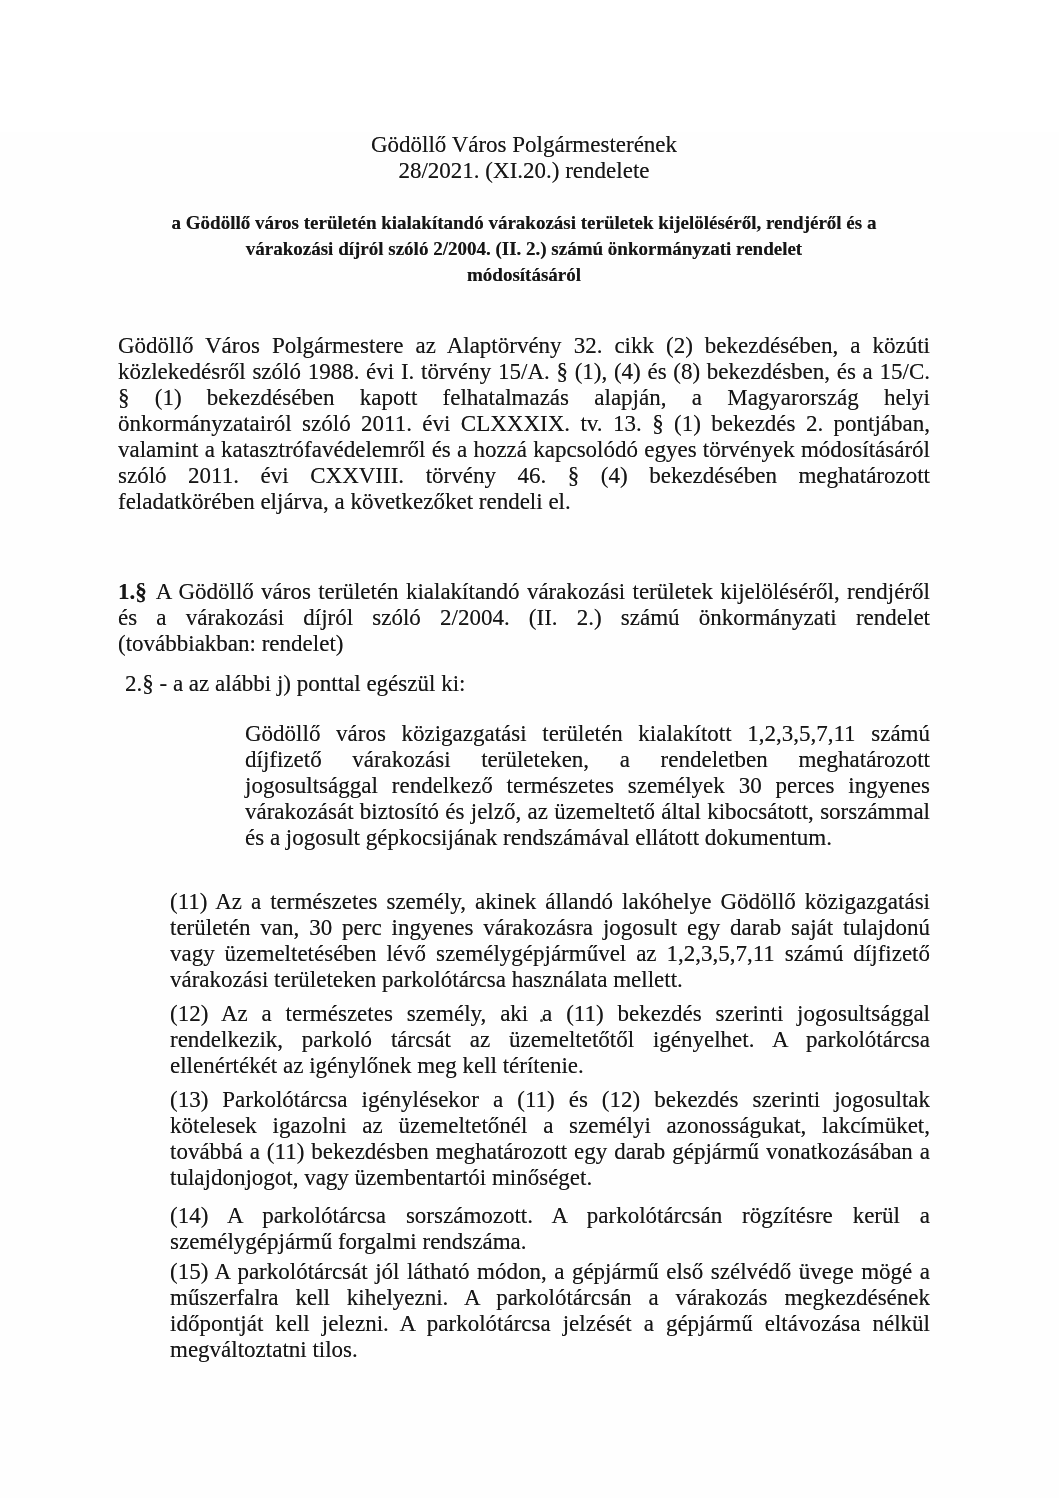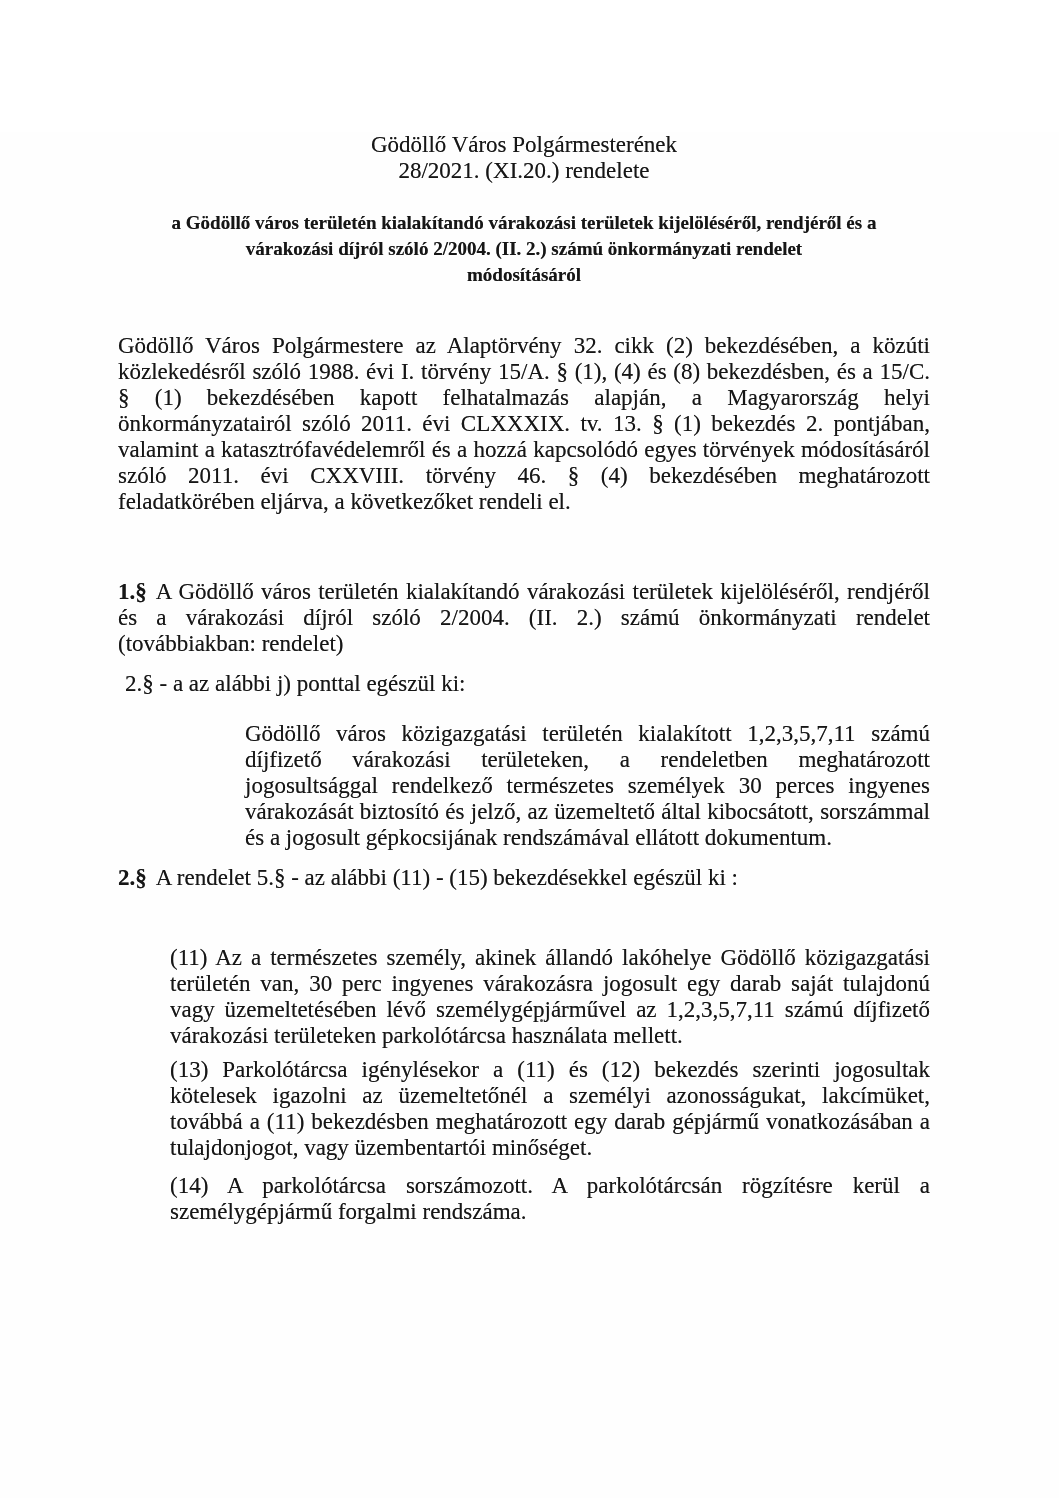--- a/index.html
+++ b/index.html
@@ -66,21 +66,21 @@
     font-weight: bold;
     text-decoration: underline;
     letter-spacing: 0.5px;
   }
   .point-body {
     margin-top: 24px;
     margin-left: 127px;
   }
   .sec2-intro { margin-top: 14px; }
   .clause { margin-left: 52px; }
-  .clause-11 { margin-top: 54px; }
+  .clause-11 { margin-top: 38px; }
   .clause-12 { margin-top: 8px; }
   .clause-13 { margin-top: 8px; }
   .clause-14 { margin-top: 12px; }
   .clause-15 { margin-top: 4px; }
   .dot-artifact {
     position: absolute;
     left: 540px;
     top: 887px;
     width: 3px;
     height: 3px;
@@ -107,21 +107,22 @@
 
   <p class="preamble justify">Gödöllő Város Polgármestere az Alaptörvény 32. cikk (2) bekezdésében, a közúti közlekedésről szóló 1988. évi I. törvény 15/A. § (1), (4) és (8) bekezdésben, és a 15/C. § (1) bekezdésében kapott felhatalmazás alapján, a Magyarország helyi önkormányzatairól szóló 2011. évi CLXXXIX. tv. 13. § (1) bekezdés 2. pontjában, valamint a katasztrófavédelemről és a hozzá kapcsolódó egyes törvények módosításáról szóló 2011. évi CXXVIII. törvény 46. § (4) bekezdésében meghatározott feladatkörében eljárva, a következőket rendeli el.</p>
 
   <p class="sec1 justify"><span class="sec-num">1.§</span><span>A Gödöllő város területén kialakítandó várakozási területek kijelöléséről, rendjéről és a várakozási díjról szóló 2/2004. (II. 2.) számú önkormányzati rendelet (továbbiakban: rendelet)</span></p>
 
   <p class="sec-sub">2.§ - a az alábbi j) ponttal egészül ki:</p>
 
 
   <p class="point-body justify">Gödöllő város közigazgatási területén kialakított 1,2,3,5,7,11 számú díjfizető várakozási területeken, a rendeletben meghatározott jogosultsággal rendelkező természetes személyek 30 perces ingyenes várakozását biztosító és jelző, az üzemeltető által kibocsátott, sorszámmal és a jogosult gépkocsijának rendszámával ellátott dokumentum.</p>
 
-  <p class="sec2-intro"><span class="sec-num">2.§</span><span>A rendelet 5.§ - az alábbi (11) - (15) bekezdésekkel egészül ki :</span></p>
 
   <span class="dot-artifact"></span>
 
   <p class="clause clause-11 justify">(11) Az a természetes személy, akinek állandó lakóhelye Gödöllő közigazgatási területén van, 30 perc ingyenes várakozásra jogosult egy darab saját tulajdonú vagy üzemeltetésében lévő személygépjárművel az 1,2,3,5,7,11 számú díjfizető várakozási területeken parkolótárcsa használata mellett.</p>
+  <p class="clause clause-12 justify">(12) Az a természetes személy, aki a (11) bekezdés szerinti jogosultsággal rendelkezik, parkoló tárcsát az üzemeltetőtől igényelhet. A parkolótárcsa ellenértékét az igénylőnek meg kell térítenie.</p>
   <p class="clause clause-13 justify">(13) Parkolótárcsa igénylésekor a (11) és (12) bekezdés szerinti jogosultak kötelesek igazolni az üzemeltetőnél a személyi azonosságukat, lakcímüket, továbbá a (11) bekezdésben meghatározott egy darab gépjármű vonatkozásában a tulajdonjogot, vagy üzembentartói minőséget.</p>
   <p class="clause clause-14 justify">(14) A parkolótárcsa sorszámozott. A parkolótárcsán rögzítésre kerül a személygépjármű forgalmi rendszáma.</p>
+  <p class="clause clause-15 justify">(15) A parkolótárcsát jól látható módon, a gépjármű első szélvédő üvege mögé a műszerfalra kell kihelyezni. A parkolótárcsán a várakozás megkezdésének időpontját kell jelezni. A parkolótárcsa jelzését a gépjármű eltávozása nélkül megváltoztatni tilos.</p>
 
 </div>
 
 </body></html>

